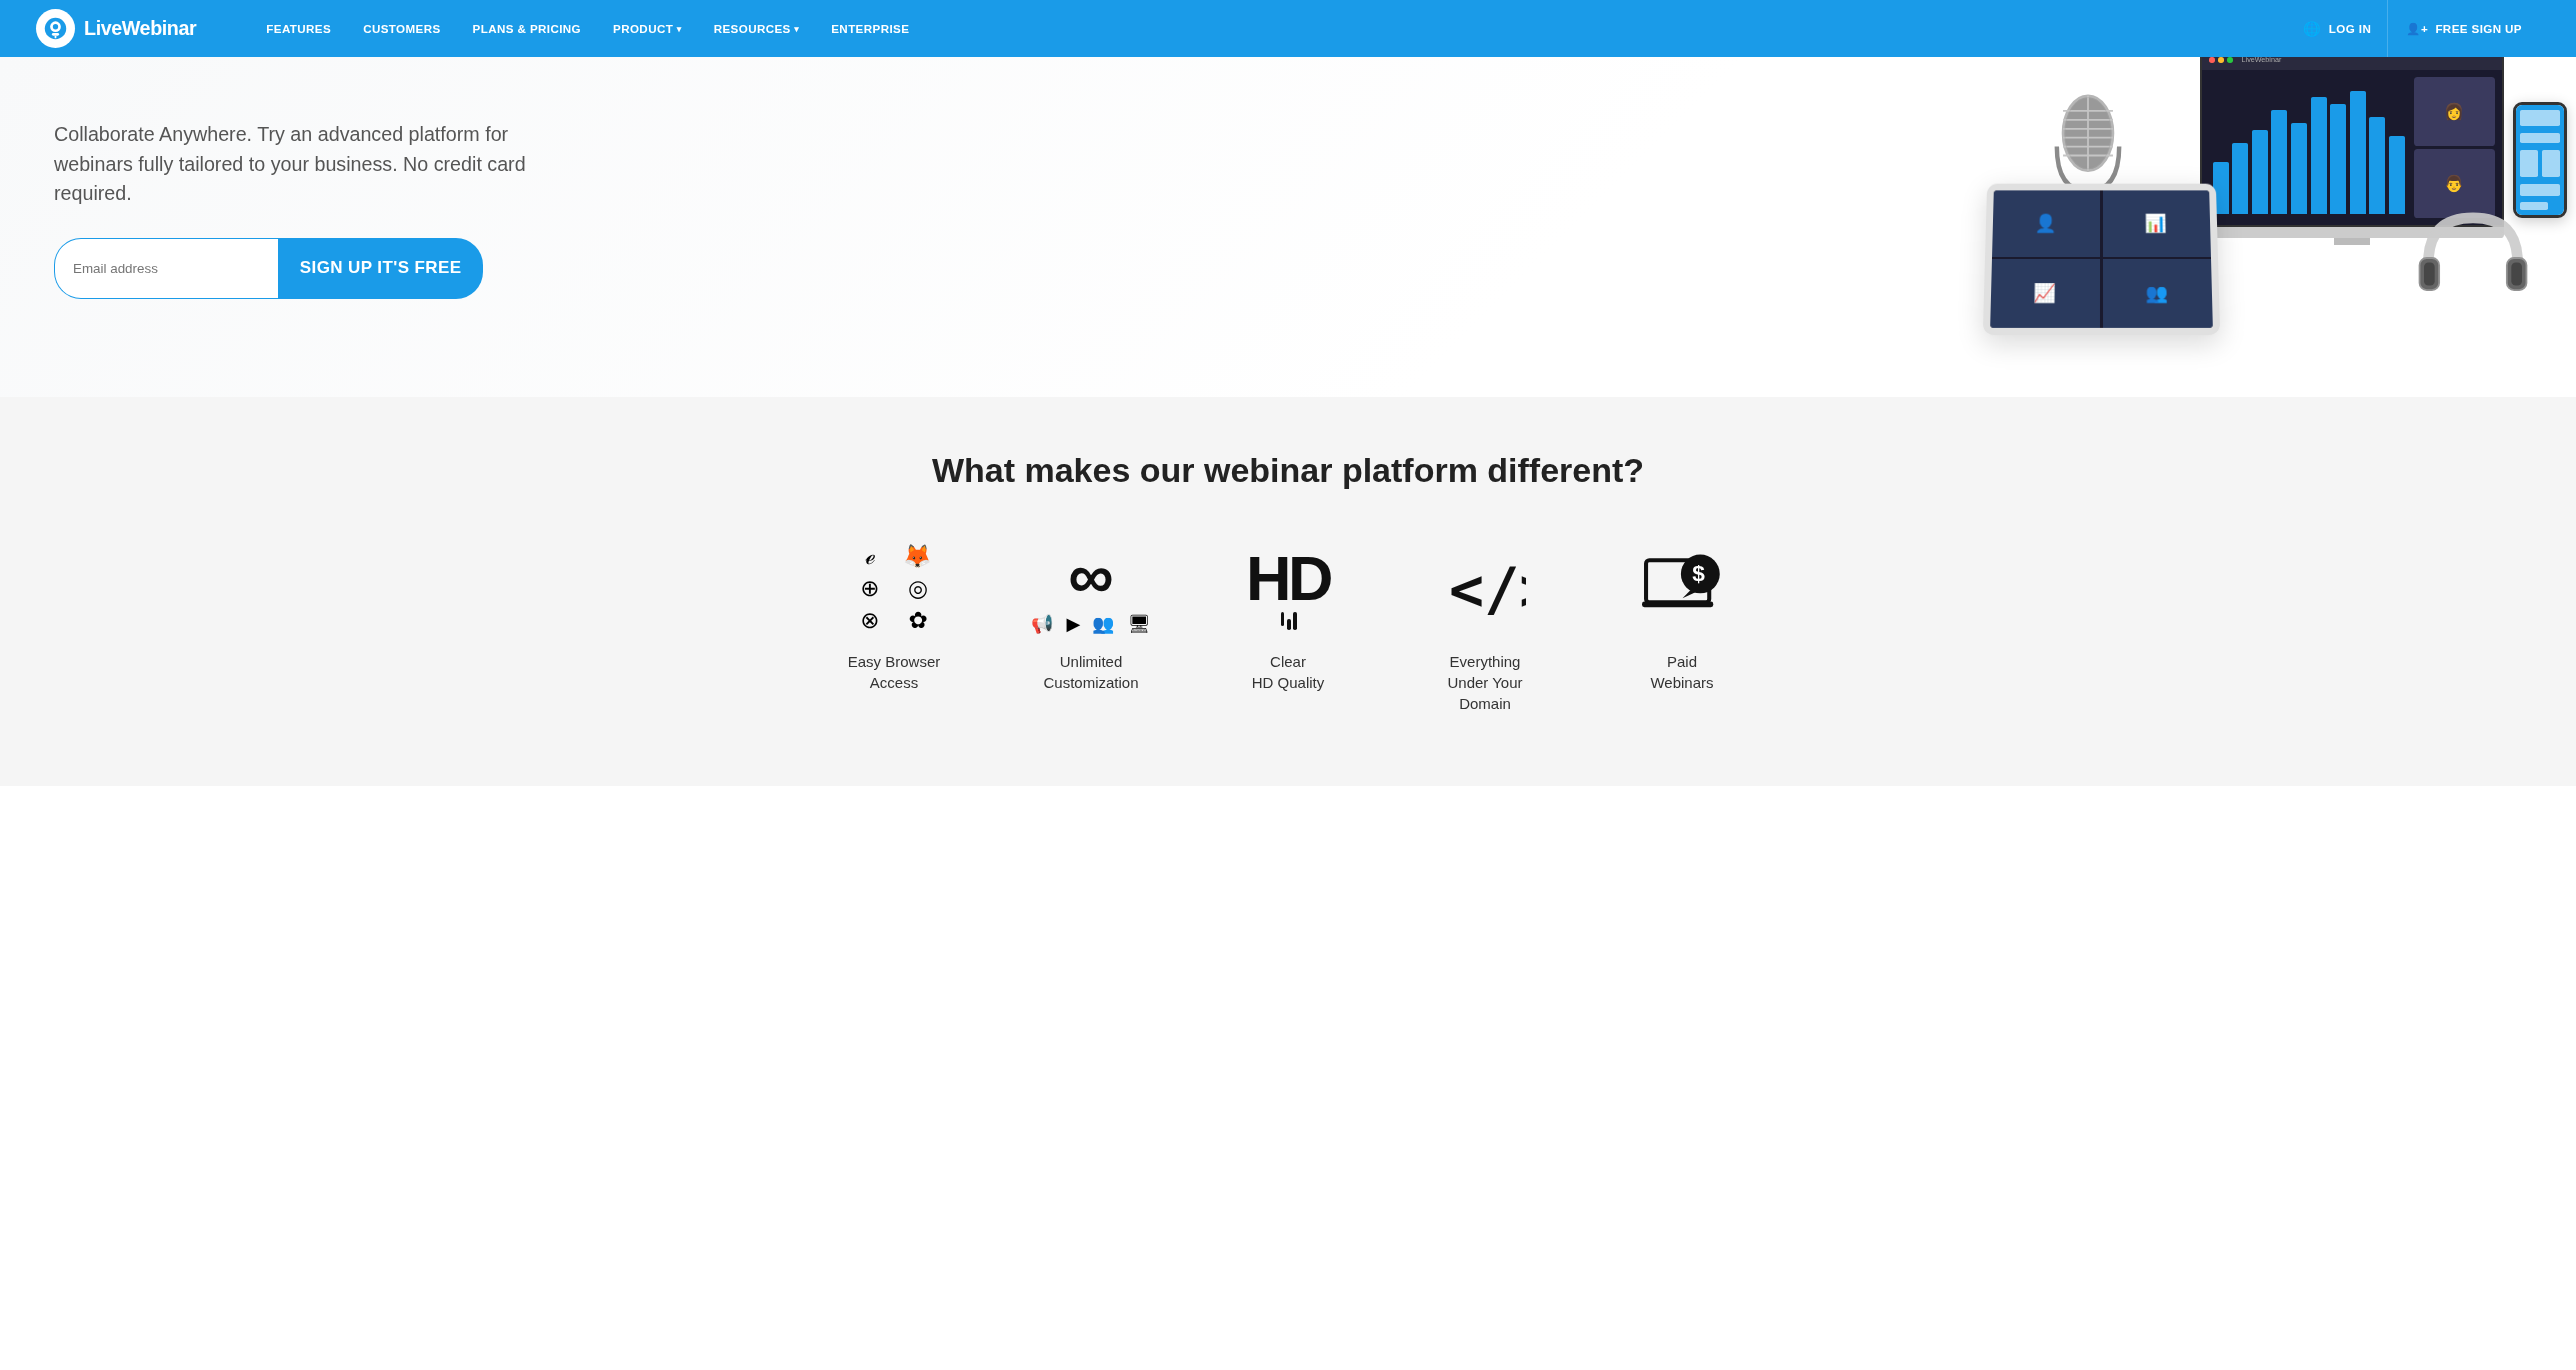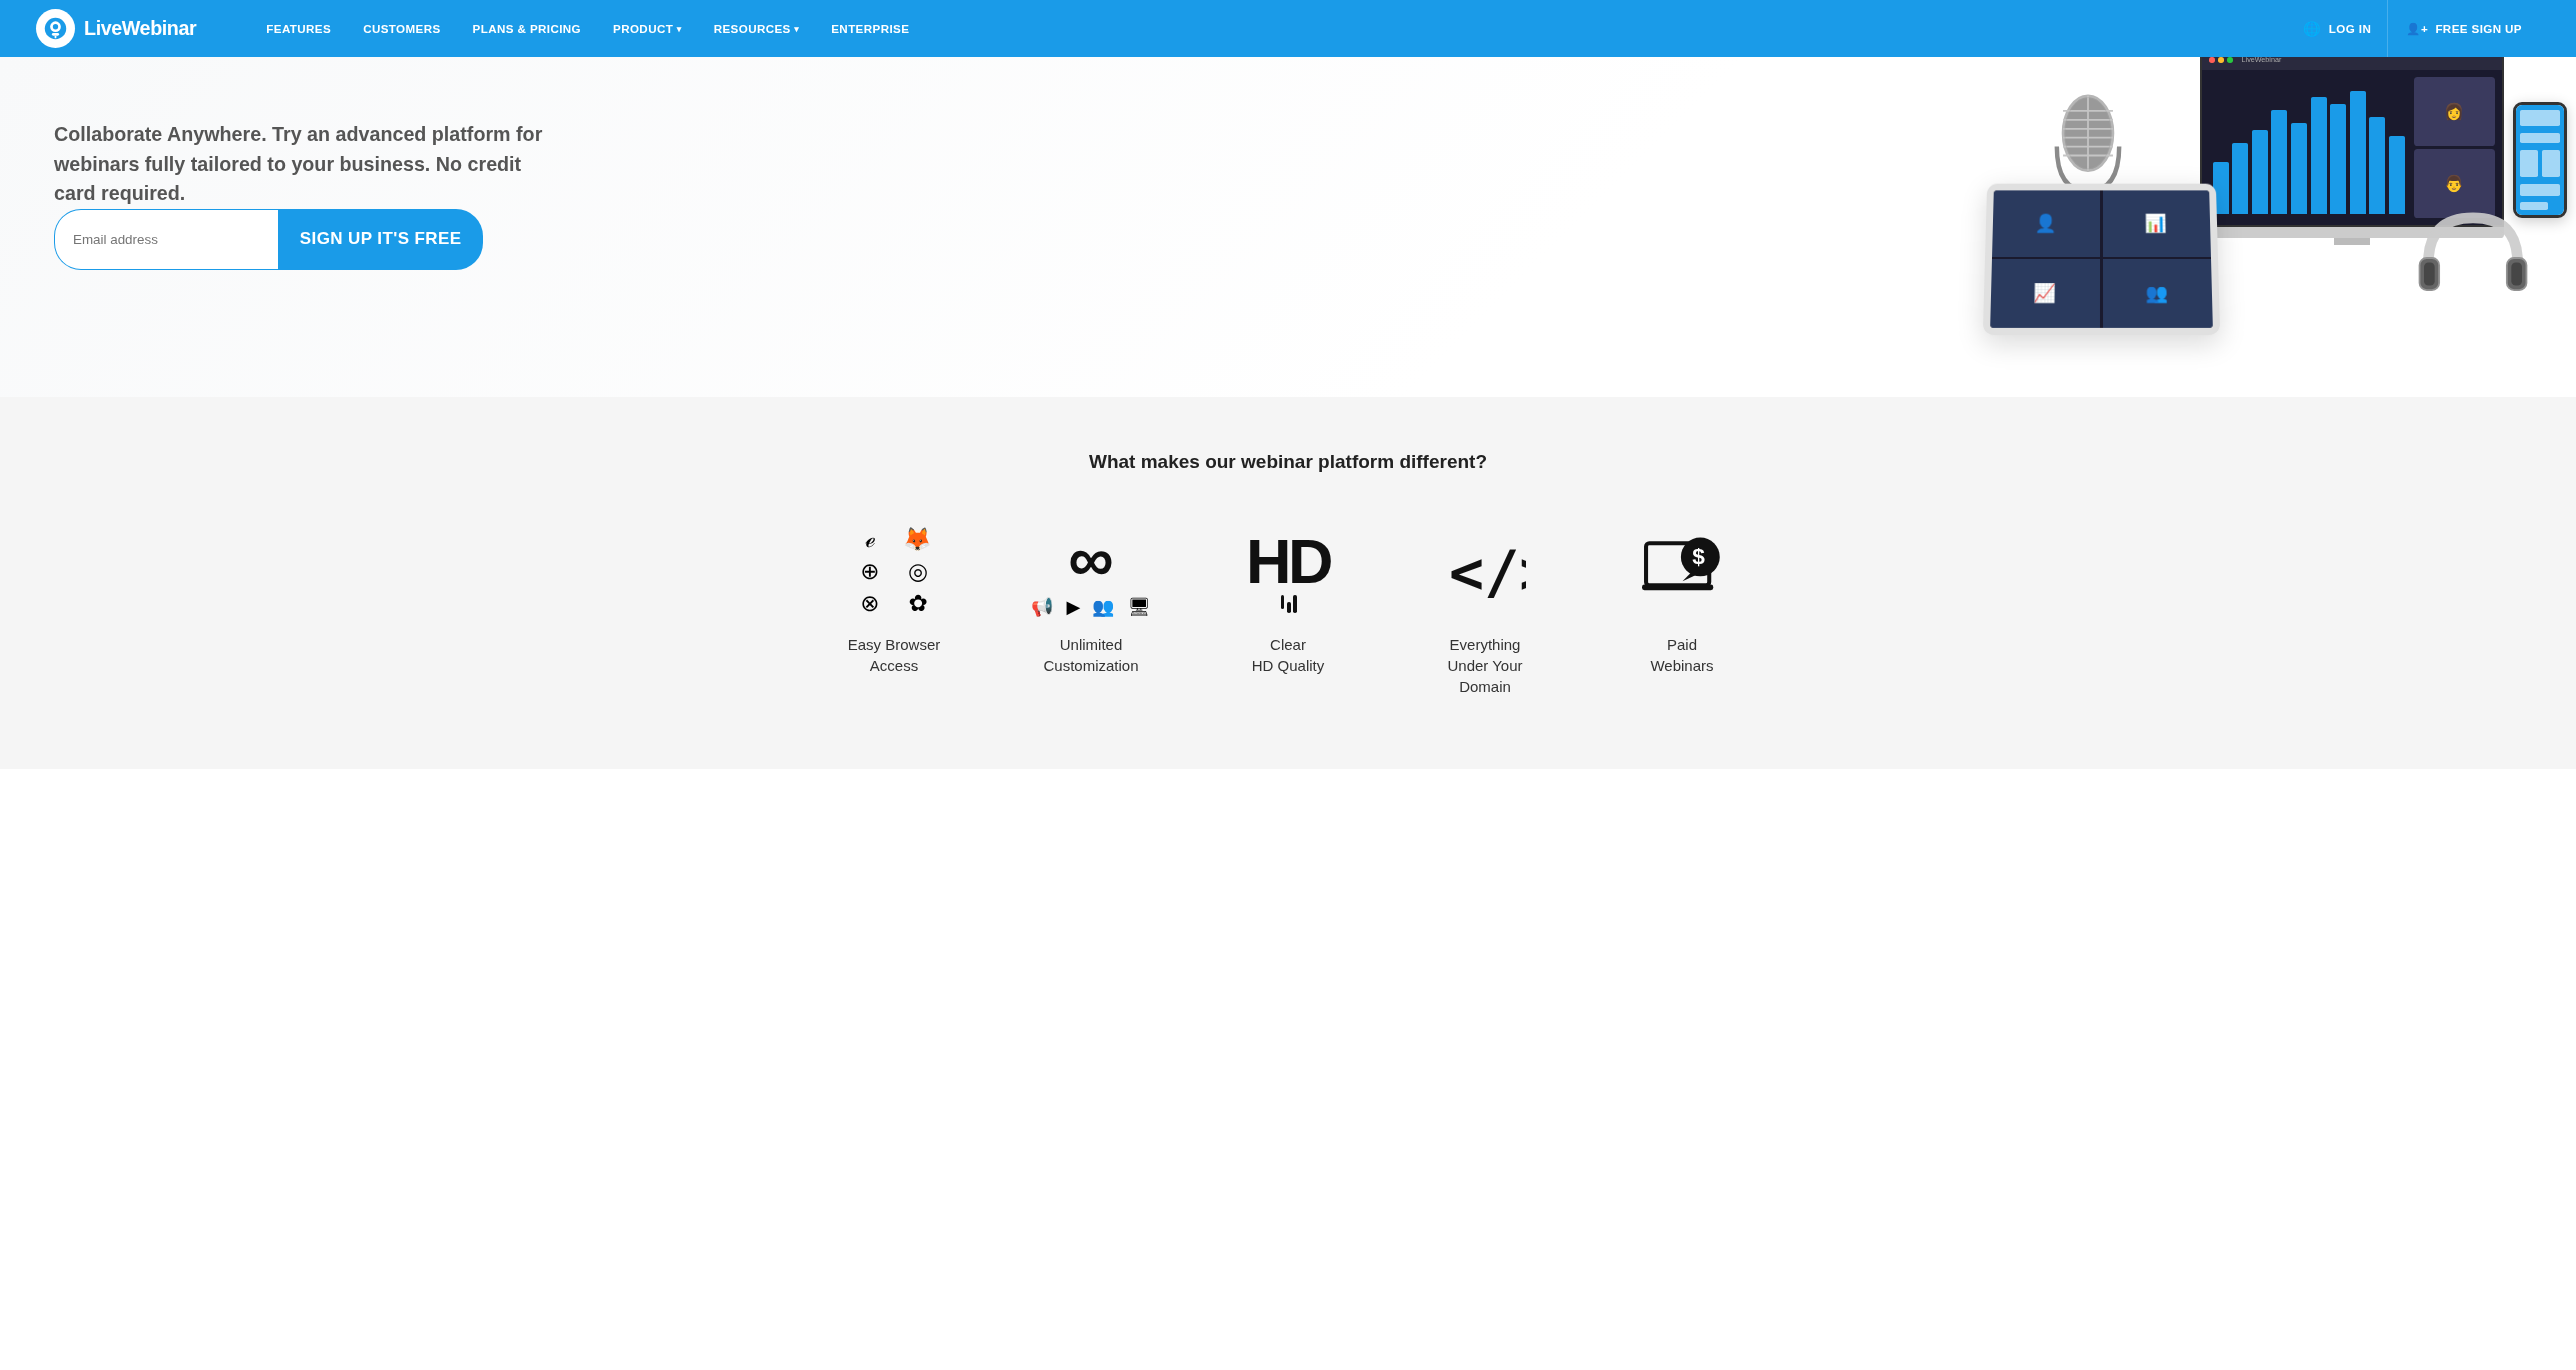--- a/index.html
+++ b/index.html
@@ -107,21 +107,22 @@
     .hero-content {
       padding: 18px 54px;
       max-width: 608px;
       z-index: 2;
       position: relative;
     }
     .hero-text {
       font-size: 19.7px;
       color: #555;
       line-height: 1.5;
-      font-weight: 700;
+      margin-bottom: 29px;
+      font-weight: 400;
     }
     .hero-form {
       display: flex;
       gap: 0;
       max-width: 429px;
     }
     .email-input {
       flex: 1;
       padding: 22px 18px;
       border: 1.8px solid #1a9be8;
@@ -310,21 +311,21 @@
       border-radius: 1.8px;
     }
 
     
     .features-section {
       background: #f5f5f5;
       padding: 54px 18px 72px;
       text-align: center;
     }
     .features-title {
-      font-size: 19px;
+      font-size: 34px;
       font-weight: 700;
       color: #222;
       margin-bottom: 54px;
     }
     .features-grid {
       display: flex;
       justify-content: center;
       gap: 36px;
       flex-wrap: wrap;
       max-width: 984px;

